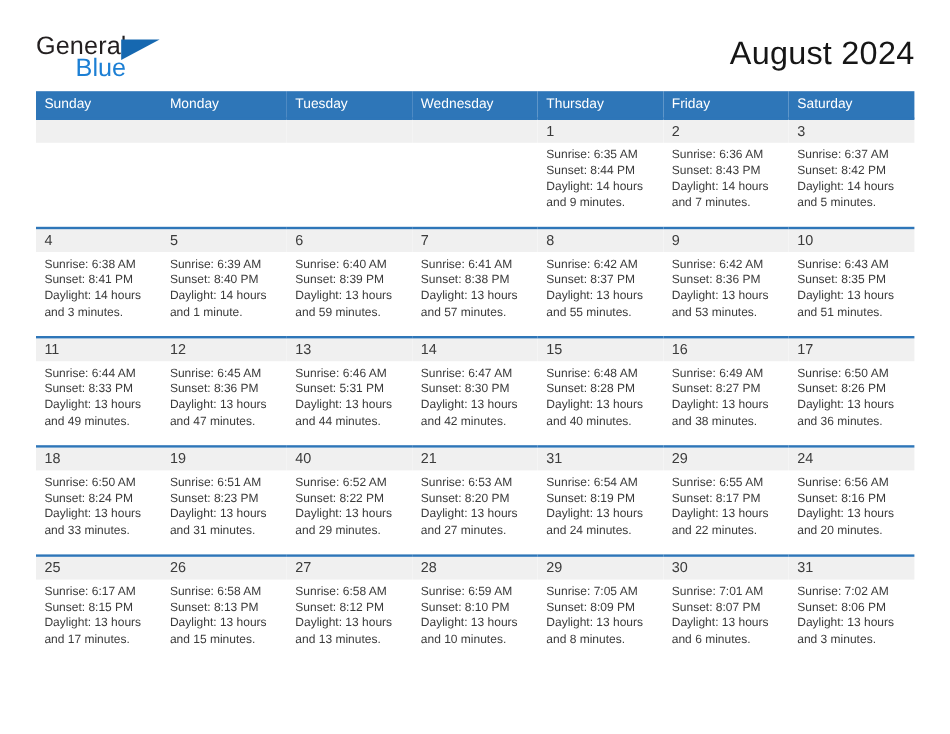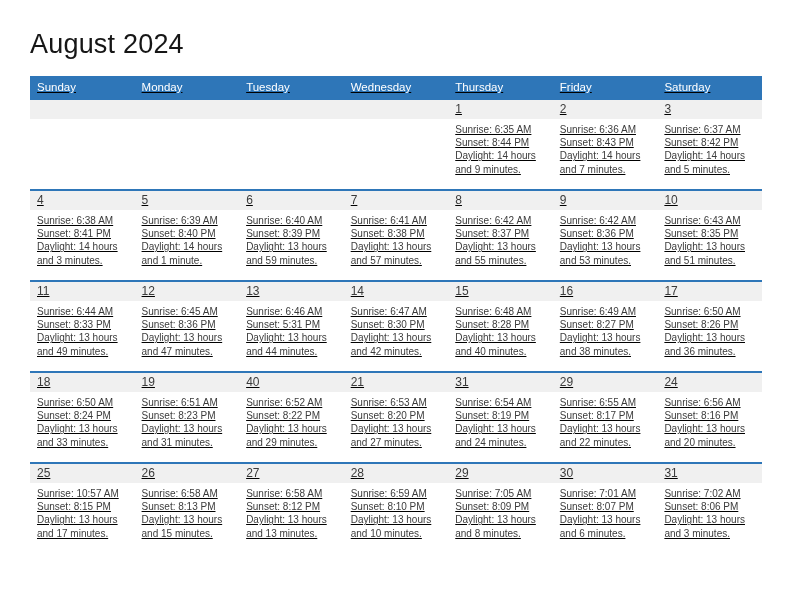--- a/index.html
+++ b/index.html
@@ -64,21 +64,20 @@
     font-size: 13px;
     color: #161616;
     margin-top: 9px;
   }
 
   
   .calendar {
     width: 732px;
     border-collapse: collapse;
     table-layout: fixed;
-    text-decoration: underline;
   }
   .calendar thead th {
     background: #2e76b8;
     color: #ffffff;
     font-size: 11.5px;
     font-weight: normal;
     text-align: left;
     padding: 5px 0 5px 7px;
     height: 21px;
   }
@@ -107,20 +106,25 @@
   }
   .details div { white-space: nowrap; }
 </style>
 </head>
 <body>
 
 <div class="page">
 
   <div class="top-bar">
 
+    <div class="logo">
+      <span class="logo-general">General</span>
+      <span class="logo-tri"></span>
+      <span class="logo-blue">Blue</span>
+    </div>
 
     <div class="title-wrap">
       <div class="cal-title">August 2024</div>
     </div>
 
   </div>
 
   <table class="calendar">
     <thead>
       <tr id="weekday-row">
@@ -371,21 +375,21 @@
               <div>Sunset: 8:16 PM</div>
               <div>Daylight: 13 hours</div>
               <div>and 20 minutes.</div>
             </div>
           </td>
         </tr>
         <tr>
           <td>
             <div class="daynum">25</div>
             <div class="details">
-              <div>Sunrise: 10:57 AM</div>
+              <div>Sunrise: 6:17 AM</div>
               <div>Sunset: 8:15 PM</div>
               <div>Daylight: 13 hours</div>
               <div>and 17 minutes.</div>
             </div>
           </td>
           <td>
             <div class="daynum">26</div>
             <div class="details">
               <div>Sunrise: 6:58 AM</div>
               <div>Sunset: 8:13 PM</div>

